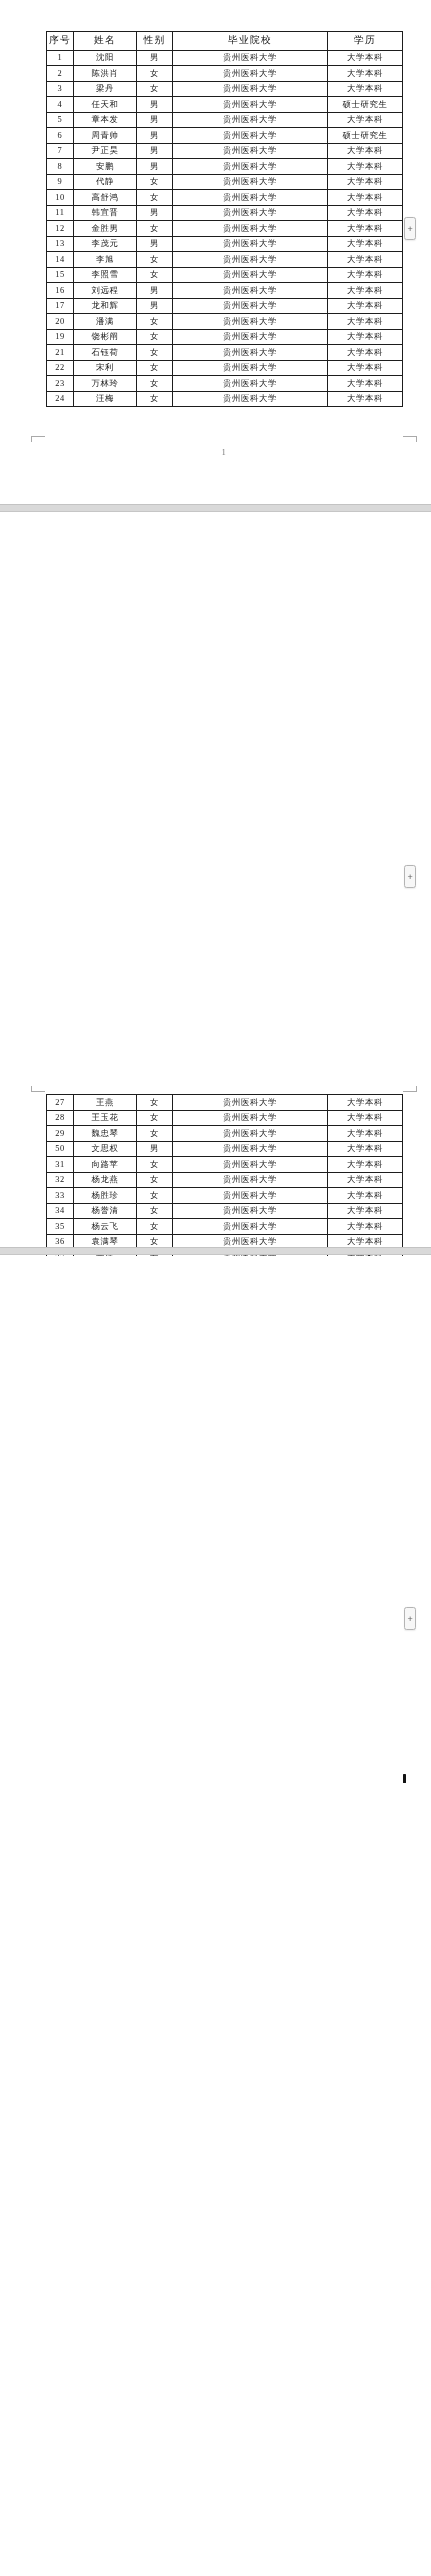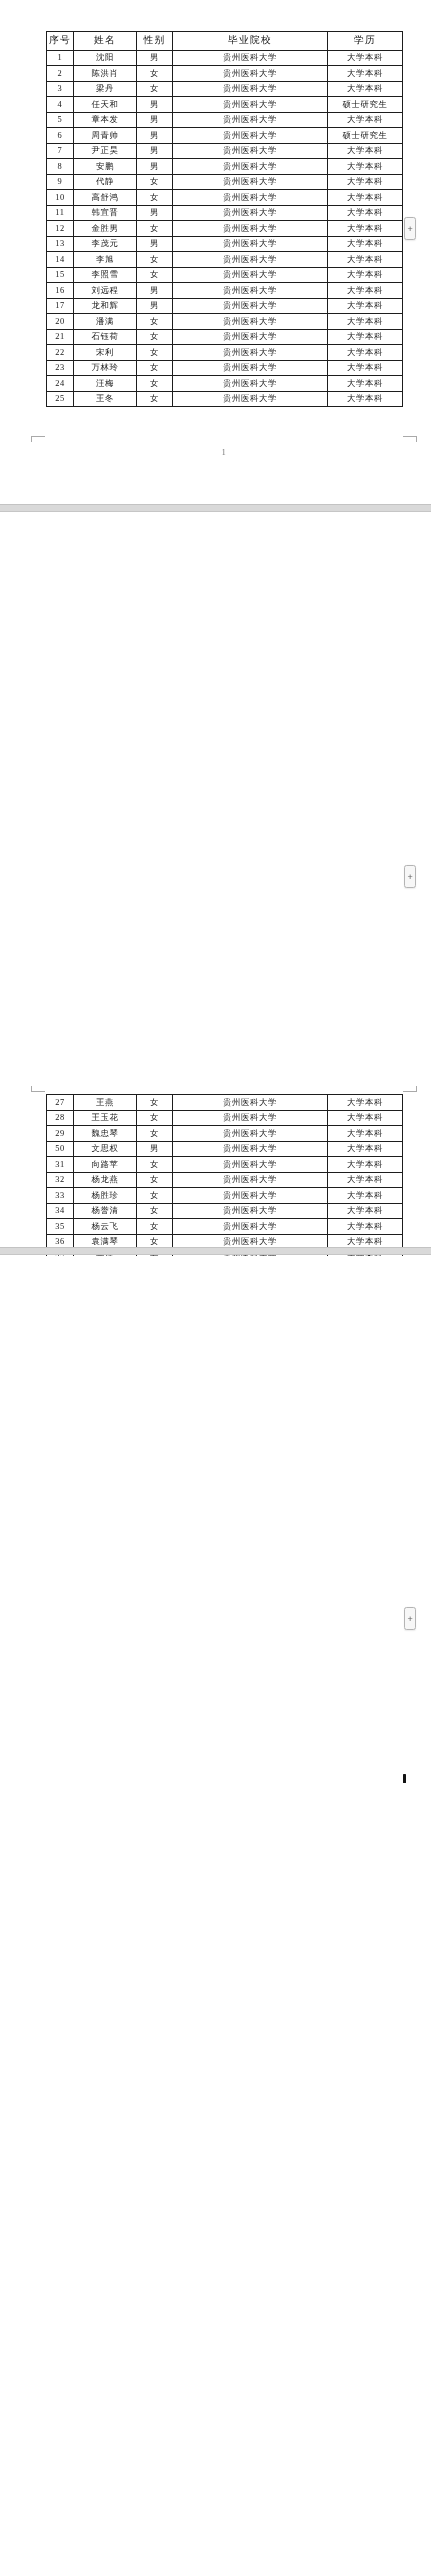--- a/index.html
+++ b/index.html
@@ -174,20 +174,27 @@
             <td>大学本科</td>
           </tr>
           <tr>
             <td>20</td>
             <td>潘满</td>
             <td>女</td>
             <td>贵州医科大学</td>
             <td>大学本科</td>
           </tr>
           <tr>
+            <td>19</td>
+            <td>饶彬阐</td>
+            <td>女</td>
+            <td>贵州医科大学</td>
+            <td>大学本科</td>
+          </tr>
+          <tr>
             <td>21</td>
             <td>石钰荷</td>
             <td>女</td>
             <td>贵州医科大学</td>
             <td>大学本科</td>
           </tr>
           <tr>
             <td>22</td>
             <td>宋利</td>
             <td>女</td>
@@ -197,27 +204,20 @@
           <tr>
             <td>23</td>
             <td>万林玲</td>
             <td>女</td>
             <td>贵州医科大学</td>
             <td>大学本科</td>
           </tr>
           <tr>
             <td>24</td>
             <td>汪梅</td>
-            <td>女</td>
-            <td>贵州医科大学</td>
-            <td>大学本科</td>
-          </tr>
-          <tr>
-            <td>25</td>
-            <td>王冬</td>
             <td>女</td>
             <td>贵州医科大学</td>
             <td>大学本科</td>
           </tr>
         </tbody>
     </table>
     <div class="mk bl" style="left:30.5px;top:436px;"></div>
     <div class="mk br" style="left:403px;top:436px;"></div>
     <div class="footer-num" style="top:448px;">1</div>
   </div>

